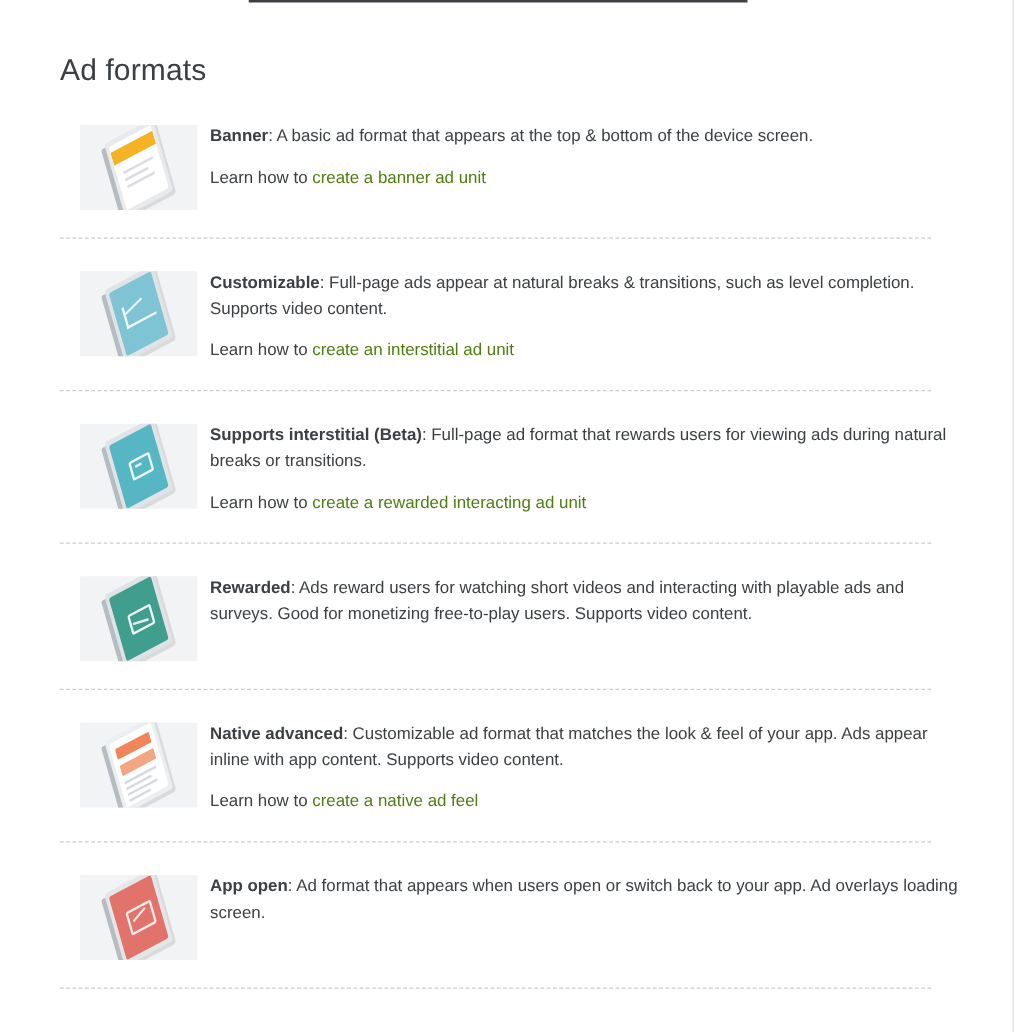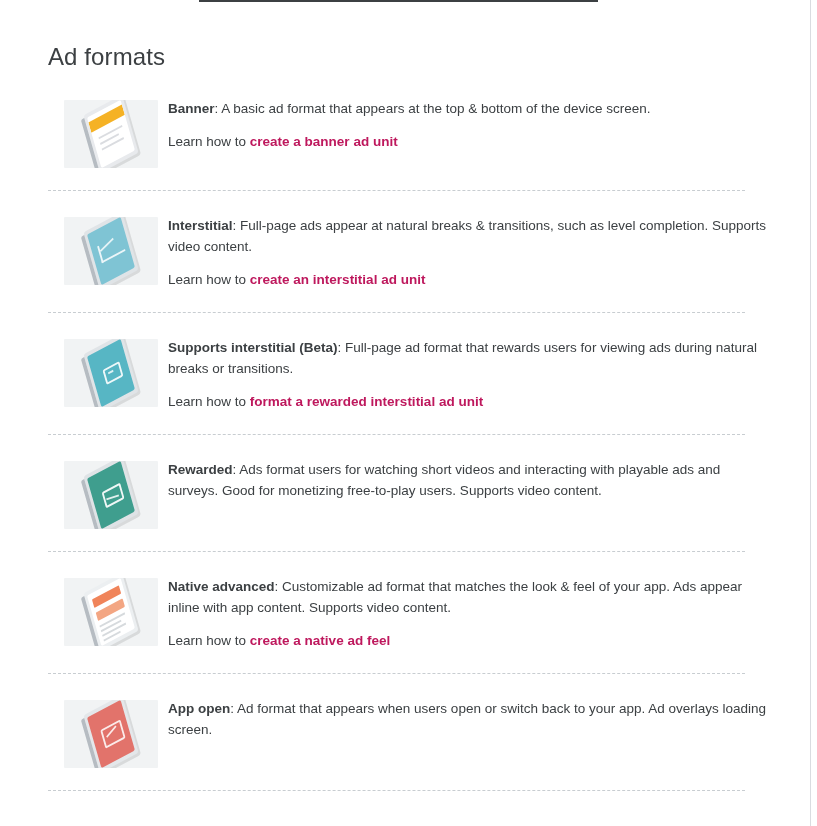--- a/index.html
+++ b/index.html
@@ -85,24 +85,23 @@
     margin: 0;
   }
   .format-row .body .desc b {
     font-weight: 700;
     color: #3c4043;
   }
   .format-row .body .learn {
     margin: 12px 0 0 0;
   }
   a.link {
-    color: #be185d;
+    color: #4d7c0f;
     text-decoration: none;
     cursor: pointer;
-    font-weight: bold;
   }
   .divider {
     border: 0;
     border-top: 1px dashed #c8cdd1;
     margin: 0;
     height: 0;
     width: 697px;
   }
   .spacer-top { height: 22px; }
   .spacer-bot { height: 22px; }
@@ -246,59 +245,59 @@
         <div class="thumb">
           <div class="dev dev-inter">
             <div class="side"></div>
             <div class="screen">
               <div class="zig"></div>
               <div class="zig2"></div>
             </div>
           </div>
         </div>
         <div class="body">
-          <p class="desc"><b>Interstitial</b><span>: Full-page ads appear at natural breaks &amp; transitions, such as level completion. Supports video content.</span></p>
+          <p class="desc"><b>Customizable</b><span>: Full-page ads appear at natural breaks &amp; transitions, such as level completion. Supports video content.</span></p>
           <p class="learn"><span>Learn how to</span> <a class="link" href="#">create an interstitial ad unit</a></p>
         </div>
       </div>
 
       <div class="spacer-top"></div>
       <hr class="divider">
       <div class="spacer-bot"></div>
 
       <div class="format-row">
         <div class="thumb">
           <div class="dev dev-rewint">
             <div class="side"></div>
             <div class="screen">
               <div class="badge"></div>
             </div>
           </div>
         </div>
         <div class="body">
           <p class="desc"><b>Supports interstitial (Beta)</b><span>: Full-page ad format that rewards users for viewing ads during natural breaks or transitions.</span></p>
-          <p class="learn"><span>Learn how to</span> <a class="link" href="#">format a rewarded interstitial ad unit</a></p>
+          <p class="learn"><span>Learn how to</span> <a class="link" href="#">create a rewarded interacting ad unit</a></p>
         </div>
       </div>
 
       <div class="spacer-top"></div>
       <hr class="divider">
       <div class="spacer-bot"></div>
 
       <div class="format-row">
         <div class="thumb">
           <div class="dev dev-rew">
             <div class="side"></div>
             <div class="screen">
               <div class="env"></div>
             </div>
           </div>
         </div>
         <div class="body">
-          <p class="desc"><b>Rewarded</b><span>: Ads format users for watching short videos and interacting with playable ads and surveys. Good for monetizing free-to-play users. Supports video content.</span></p>
+          <p class="desc"><b>Rewarded</b><span>: Ads reward users for watching short videos and interacting with playable ads and surveys. Good for monetizing free-to-play users. Supports video content.</span></p>
         </div>
       </div>
 
       <div class="spacer-top"></div>
       <hr class="divider">
       <div class="spacer-bot"></div>
 
       <div class="format-row">
         <div class="thumb">
           <div class="dev dev-native">

